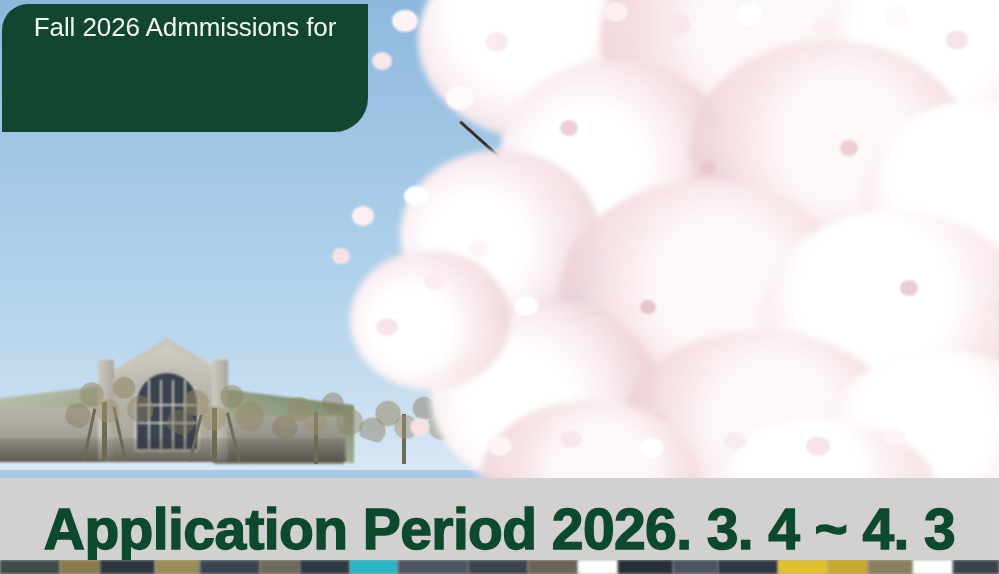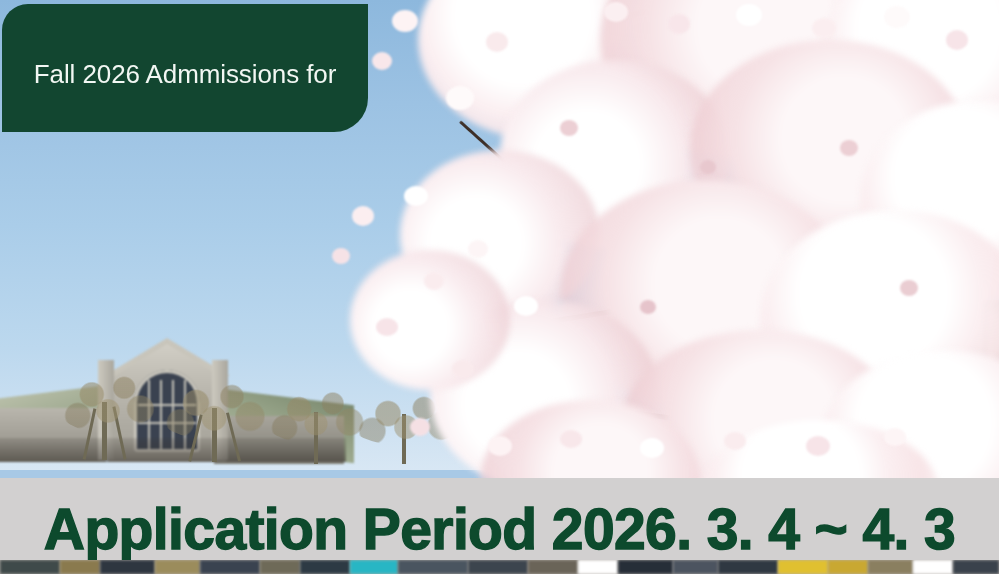--- a/index.html
+++ b/index.html
@@ -224,23 +224,23 @@
     position: absolute;
     left: 2px;
     top: 4px;
     width: 366px;
     height: 128px;
     background: #124630;
     border-radius: 26px 0 34px 0;
     display: flex;
     flex-direction: column;
     align-items: center;
-    justify-content: center;
+    justify-content: flex-start;
     box-sizing: border-box;
-    padding: 16px 10px 4px 10px;
+    padding: 4px 10px 4px 10px;
   }
   .badge-line {
     color: #f2f7f3;
     font-family: "Liberation Sans", sans-serif;
     font-size: 26px;
     font-weight: 400;
     line-height: 38px;
     letter-spacing: -0.1px;
     text-align: center;
     white-space: nowrap;

